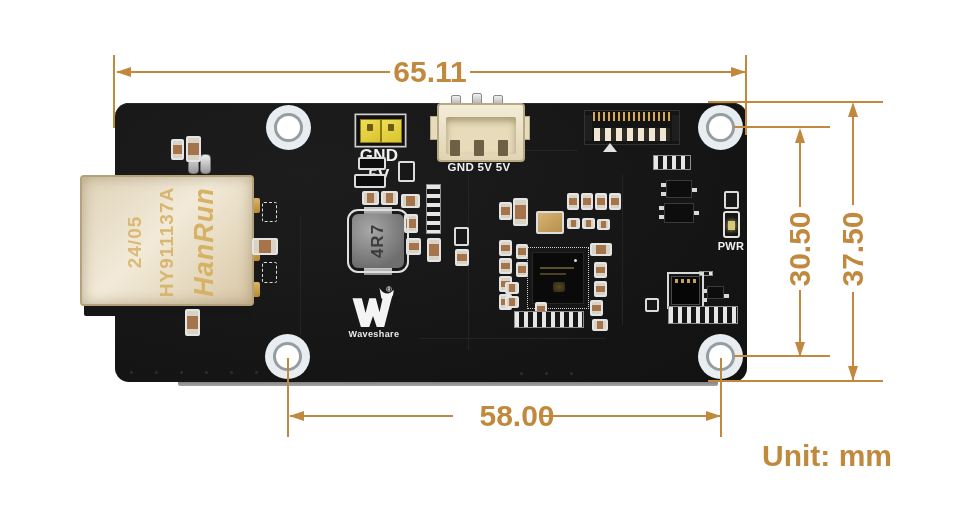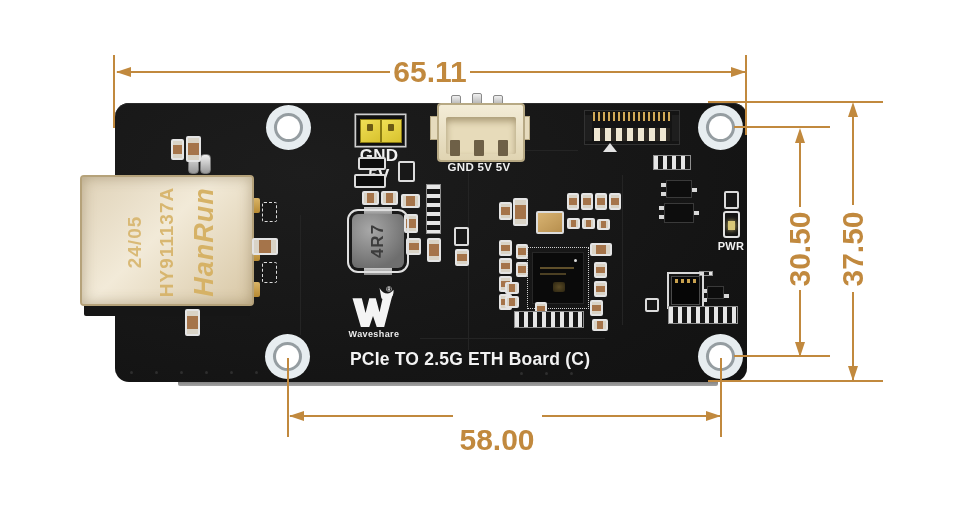--- a/index.html
+++ b/index.html
@@ -257,21 +257,20 @@
   <div class="sot" style="left:707px;top:286px;width:17px;height:13px;"></div>
   <div class="fp" style="left:645px;top:298px;width:14px;height:14px;"></div>
   <div class="lad-h" style="left:668px;top:306px;width:70px;height:18px;"></div>
 
   <svg class="logo-mark" viewBox="0 0 46 44">
     <path fill="#f4f4f4" d="M1,12 L11,12 L15,28 L19,12 L26,12 L30,27 L34,9 L44,8 L35,43 L27,43 L23,31 L19,43 L10,43 Z"></path>
     <path fill="#f4f4f4" d="M30,1 C34,8 41,9 45,3 C46,12 38,17 32,12 Z"></path>
   </svg>
   <div class="logo-reg">®</div>
   <div class="logo-text">Waveshare</div>
-  <div class="board-title">PCIe TO 2.5G ETH Board (C)</div>
 
   <div>
     <div class="dim v" style="left:113px;top:55px;height:73px;"></div>
     <div class="dim v" style="left:745px;top:55px;height:80px;"></div>
     <div class="dim h" style="left:117px;top:71px;width:273px;"></div>
     <div class="dim h" style="left:470px;top:71px;width:276px;"></div>
     <div class="arr left" style="left:116px;top:67px;"></div>
     <div class="arr right" style="left:731px;top:67px;"></div>
     <div class="dim-text" style="left:390px;top:57px;width:80px;">65.11</div>
   </div>
@@ -296,17 +295,18 @@
     <div class="dim-text rot" style="left:808px;top:234px;width:90px;">37.50</div>
   </div>
 
   <div>
     <div class="dim v" style="left:287px;top:358px;height:79px;"></div>
     <div class="dim v" style="left:720px;top:358px;height:79px;"></div>
     <div class="dim h" style="left:290px;top:415px;width:163px;"></div>
     <div class="dim h" style="left:542px;top:415px;width:178px;"></div>
     <div class="arr left" style="left:289px;top:411px;"></div>
     <div class="arr right" style="left:706px;top:411px;"></div>
-    <div class="dim-text" style="left:457px;top:401px;width:80px;margin-top:24px;">58.00</div>
-  </div>
-
+    <div class="dim-text" style="left:477px;top:401px;width:80px;">58.00</div>
+  </div>
+
+  <div class="unit-note">Unit: mm</div>
 
 </div>
 
 </body></html>

